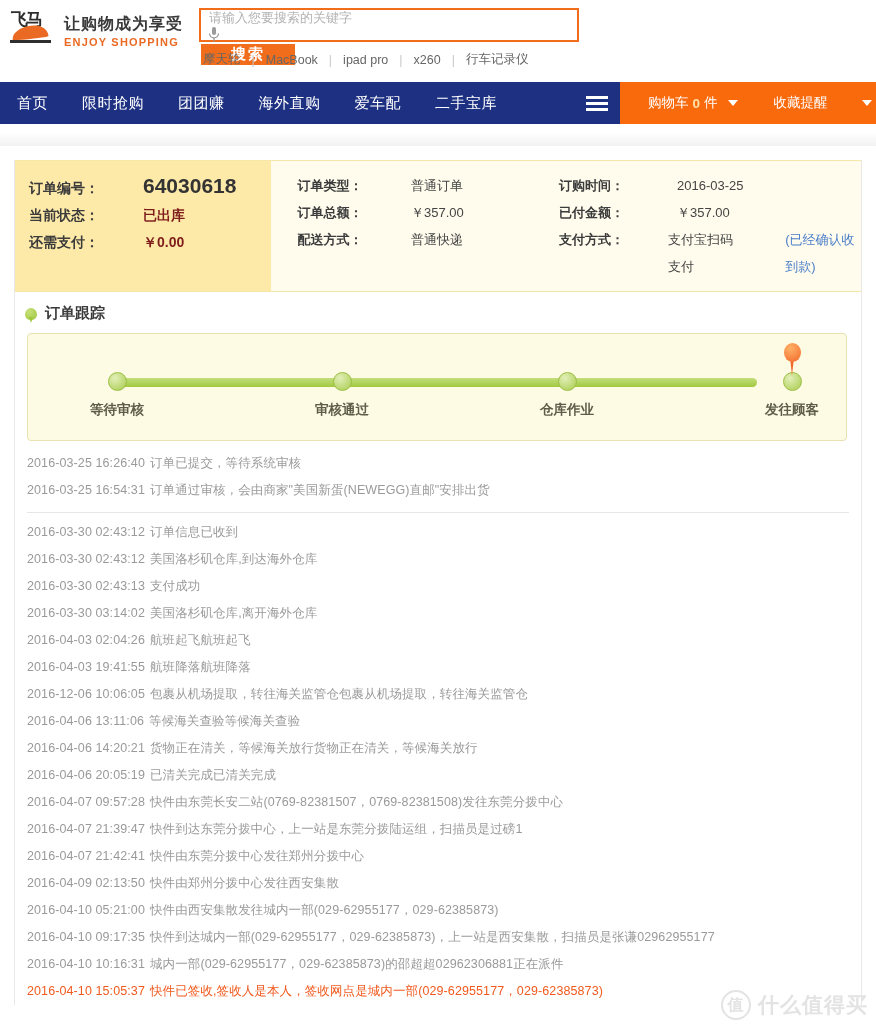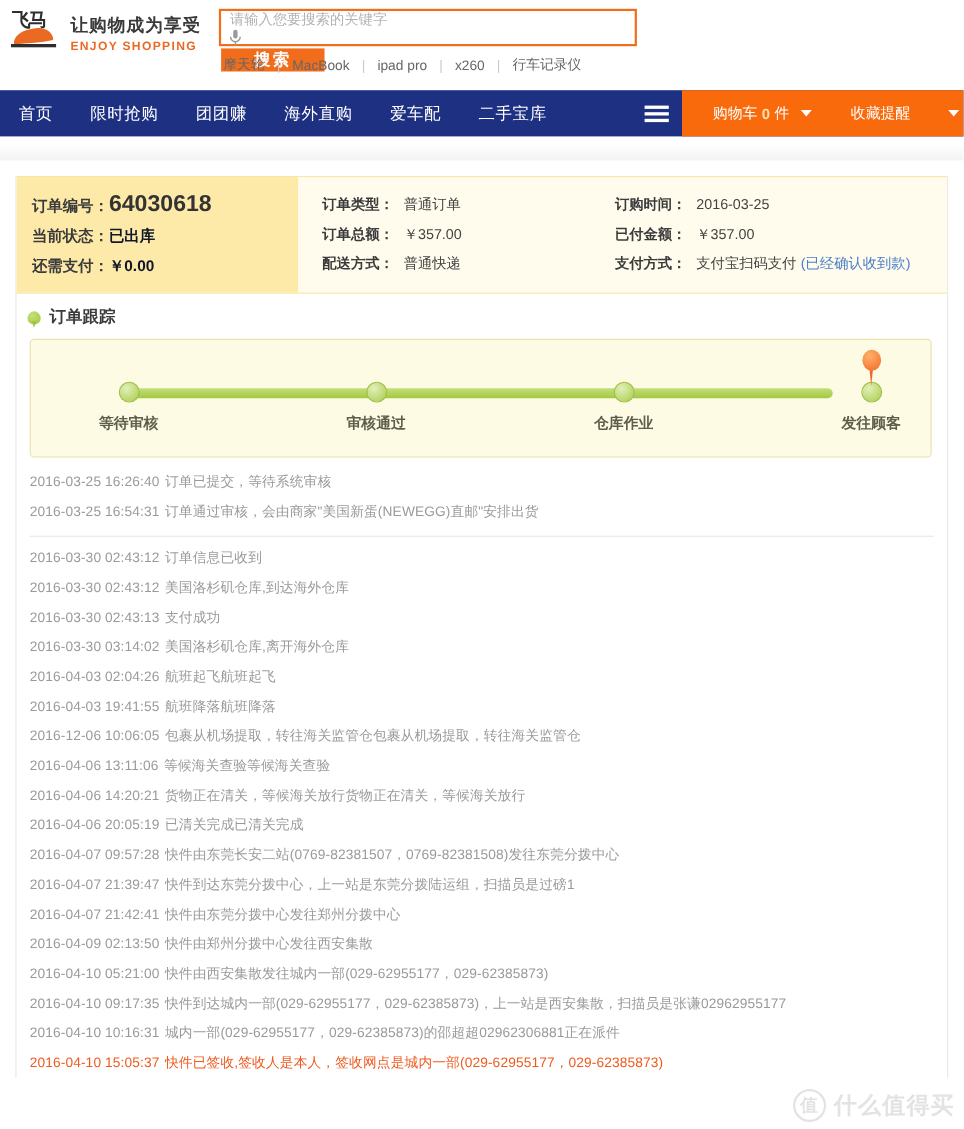--- a/index.html
+++ b/index.html
@@ -251,33 +251,35 @@
     width: 256px;
     background: #fde9a8;
     padding: 11px 0 11px 14px;
     box-sizing: border-box;
   }
   .sum-row {
     display: flex;
     align-items: baseline;
     line-height: 27px;
     font-size: 14px;
+    gap: 44px;
   }
   .sum-label {
     font-weight: bold;
     color: #3b3b3b;
     white-space: nowrap;
   }
   .sum-val { color: #444; }
   .sum-val-strong { font-weight: bold; color: #333; font-size: 21px; }
-  .sum-val-orange { color: #0f172a; font-weight: bold; }
+  .sum-val-orange { color: #7f1d1d; font-weight: bold; }
   .sum-col-mid {
     width: 270px;
     padding: 11px 0 11px 22px;
     box-sizing: border-box;
+    text-align: center;
   }
   .sum-col-right {
     flex: 1;
     padding: 11px 0 11px 18px;
     box-sizing: border-box;
   }
   .sum-col-mid .sum-row, .sum-col-right .sum-row {
     font-size: 13px;
     line-height: 27px;
   }

